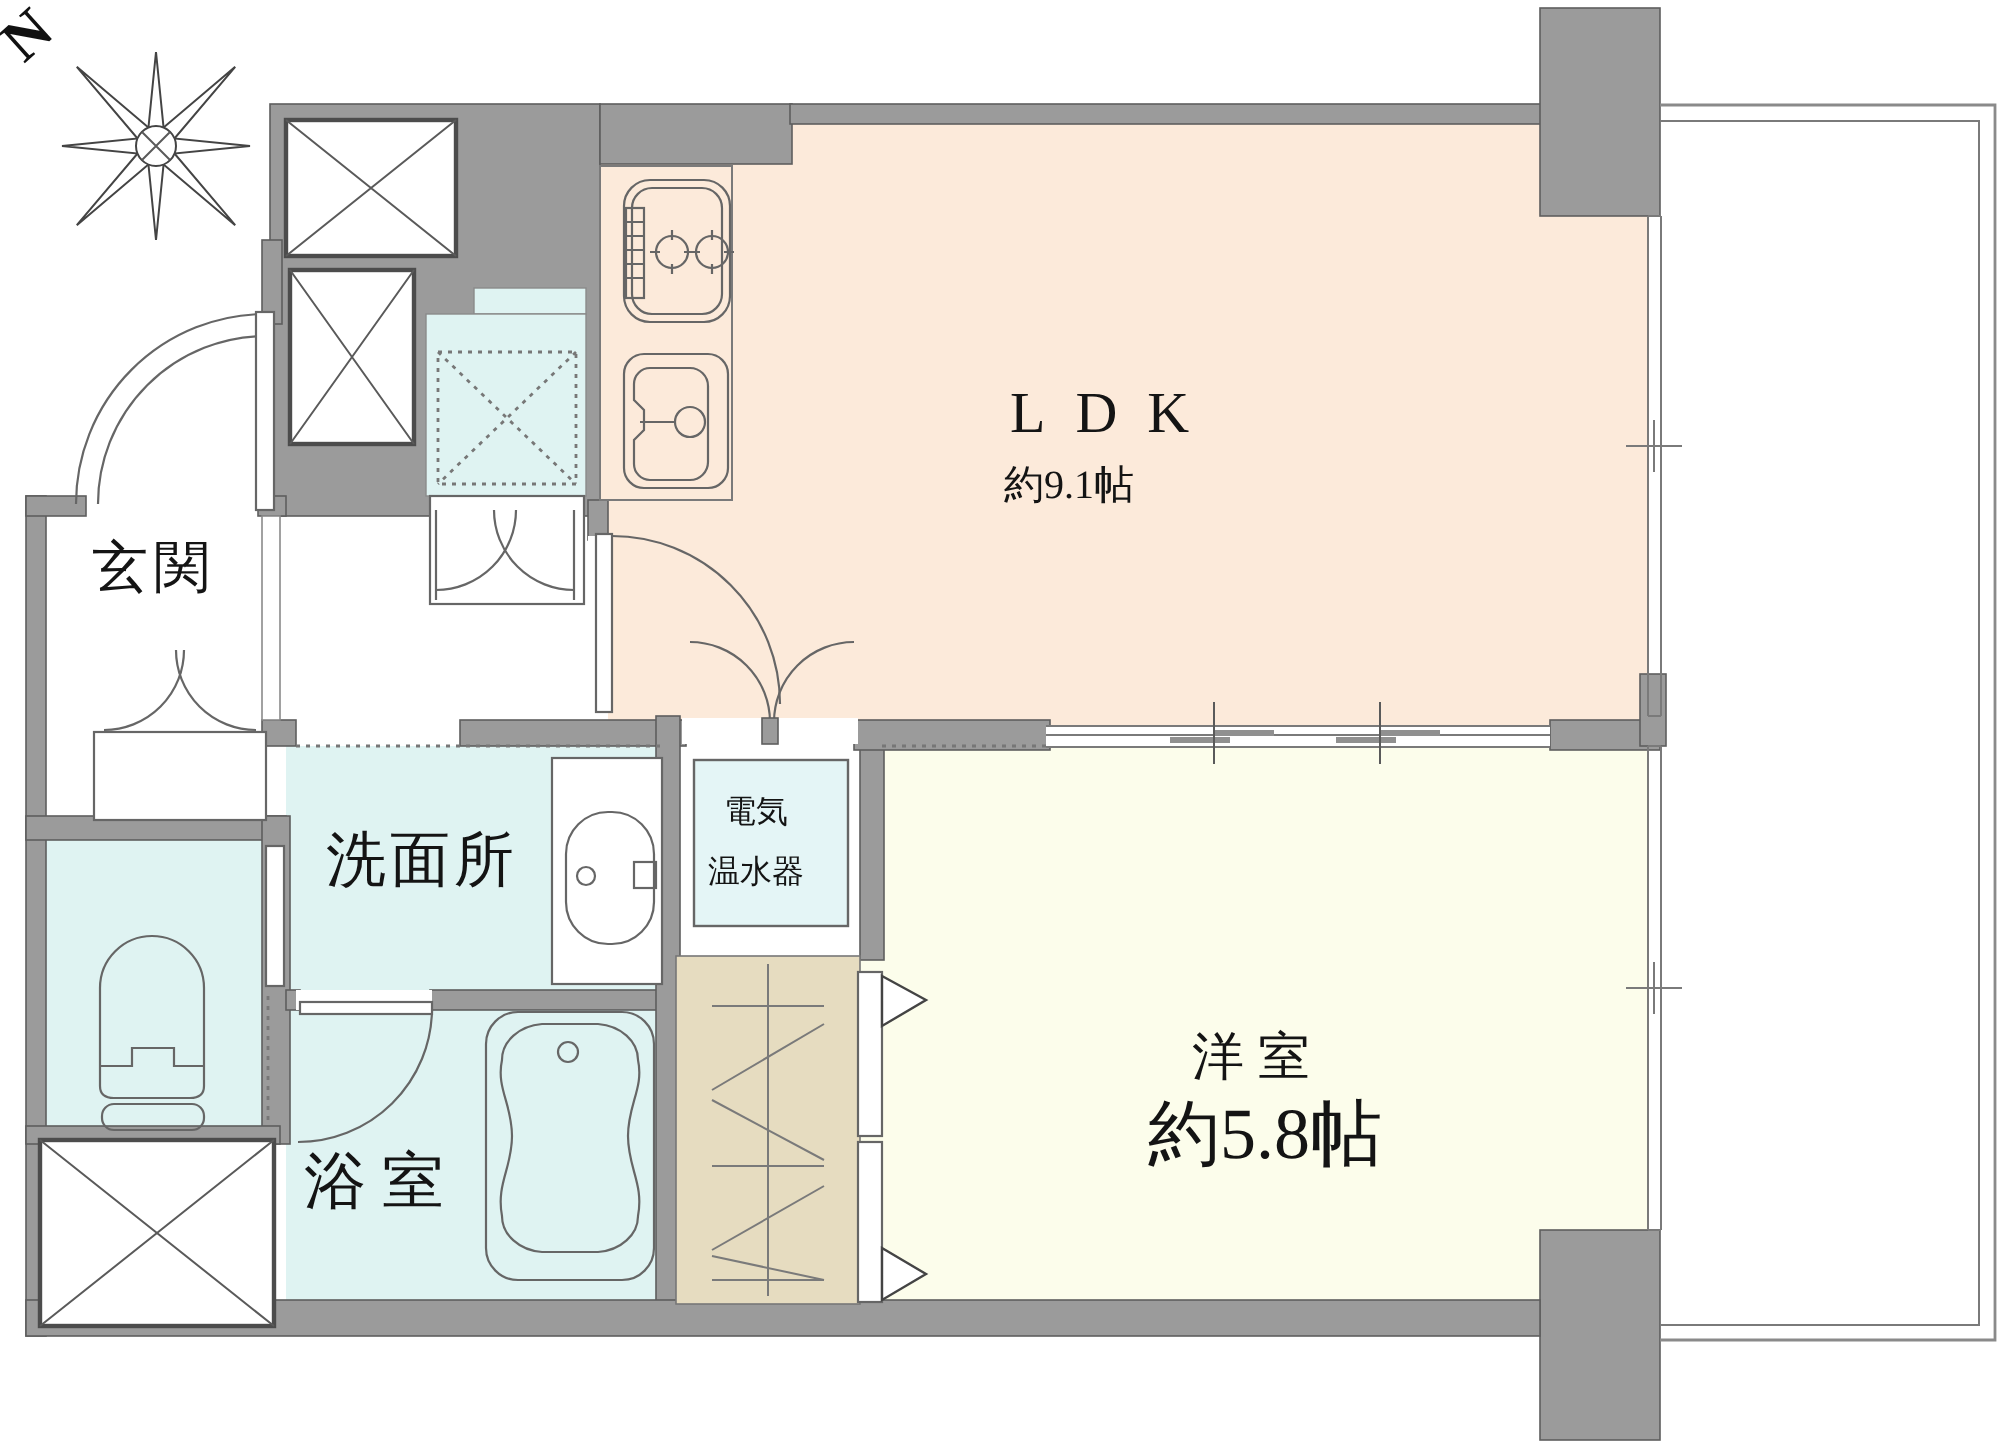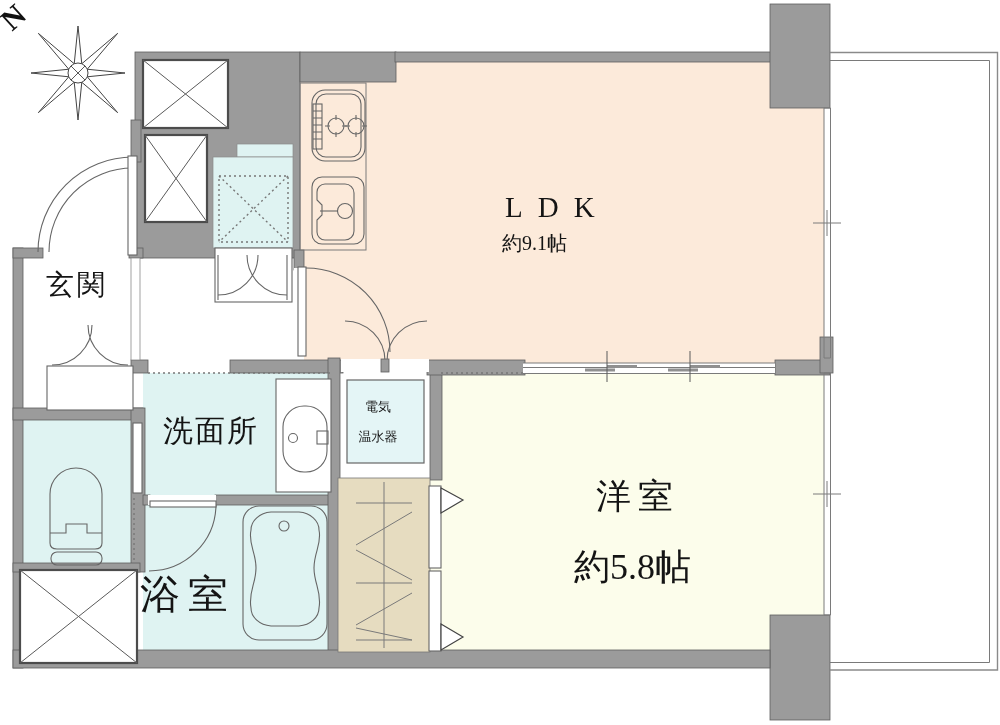--- a/index.html
+++ b/index.html
@@ -24,26 +24,26 @@
   .fix{fill:#fff;stroke:#666;stroke-width:1.1}
   .fixn{fill:none;stroke:#666;stroke-width:1.1}
   .bar{fill:#909090}
   .tri{fill:#fff;stroke:#444;stroke-width:1.2}
   .star{fill:#fff;stroke:#444;stroke-width:1}
   .north-n{font:bold 30px "Liberation Serif","DejaVu Serif",serif;fill:#111}
   
   .lbl{position:absolute;color:var(--text);white-space:nowrap;line-height:1}
   .lbl-genkan{left:46px;top:271px;font-size:28px;letter-spacing:3px}
   .lbl-washroom{left:163px;top:416px;font-size:30px;letter-spacing:2px}
-  .lbl-bathroom{left:140px;top:575px;font-size:40px;letter-spacing:8px}
+  .lbl-bathroom{left:152px;top:575px;font-size:31px;letter-spacing:8px}
   .lbl-ldk{left:505px;top:193px;font-size:29px;letter-spacing:15px}
   .lbl-ldk-size{left:502px;top:233px;font-size:20px}
-  .lbl-yo{left:596px;top:479px;font-size:35px;letter-spacing:7px}
+  .lbl-yo{left:596px;top:516px;font-size:26px;letter-spacing:7px}
   .lbl-yo-size{left:574px;top:549px;font-size:36px}
-  .lbl-heater{left:340px;top:392px;width:76px;font-size:13px;line-height:30px;text-align:center}
+  .lbl-heater{left:340px;top:392px;width:76px;font-size:16px;line-height:30px;text-align:center}
 </style>
 </head>
 <body>
 
 <div class="plan">
   <svg width="1000" height="725" viewBox="0 0 1000 725">
 
     <g>
       <rect class="ldk" x="300" y="52" width="524" height="311"></rect>
       <rect class="western" x="430" y="373" width="394" height="279"></rect>

